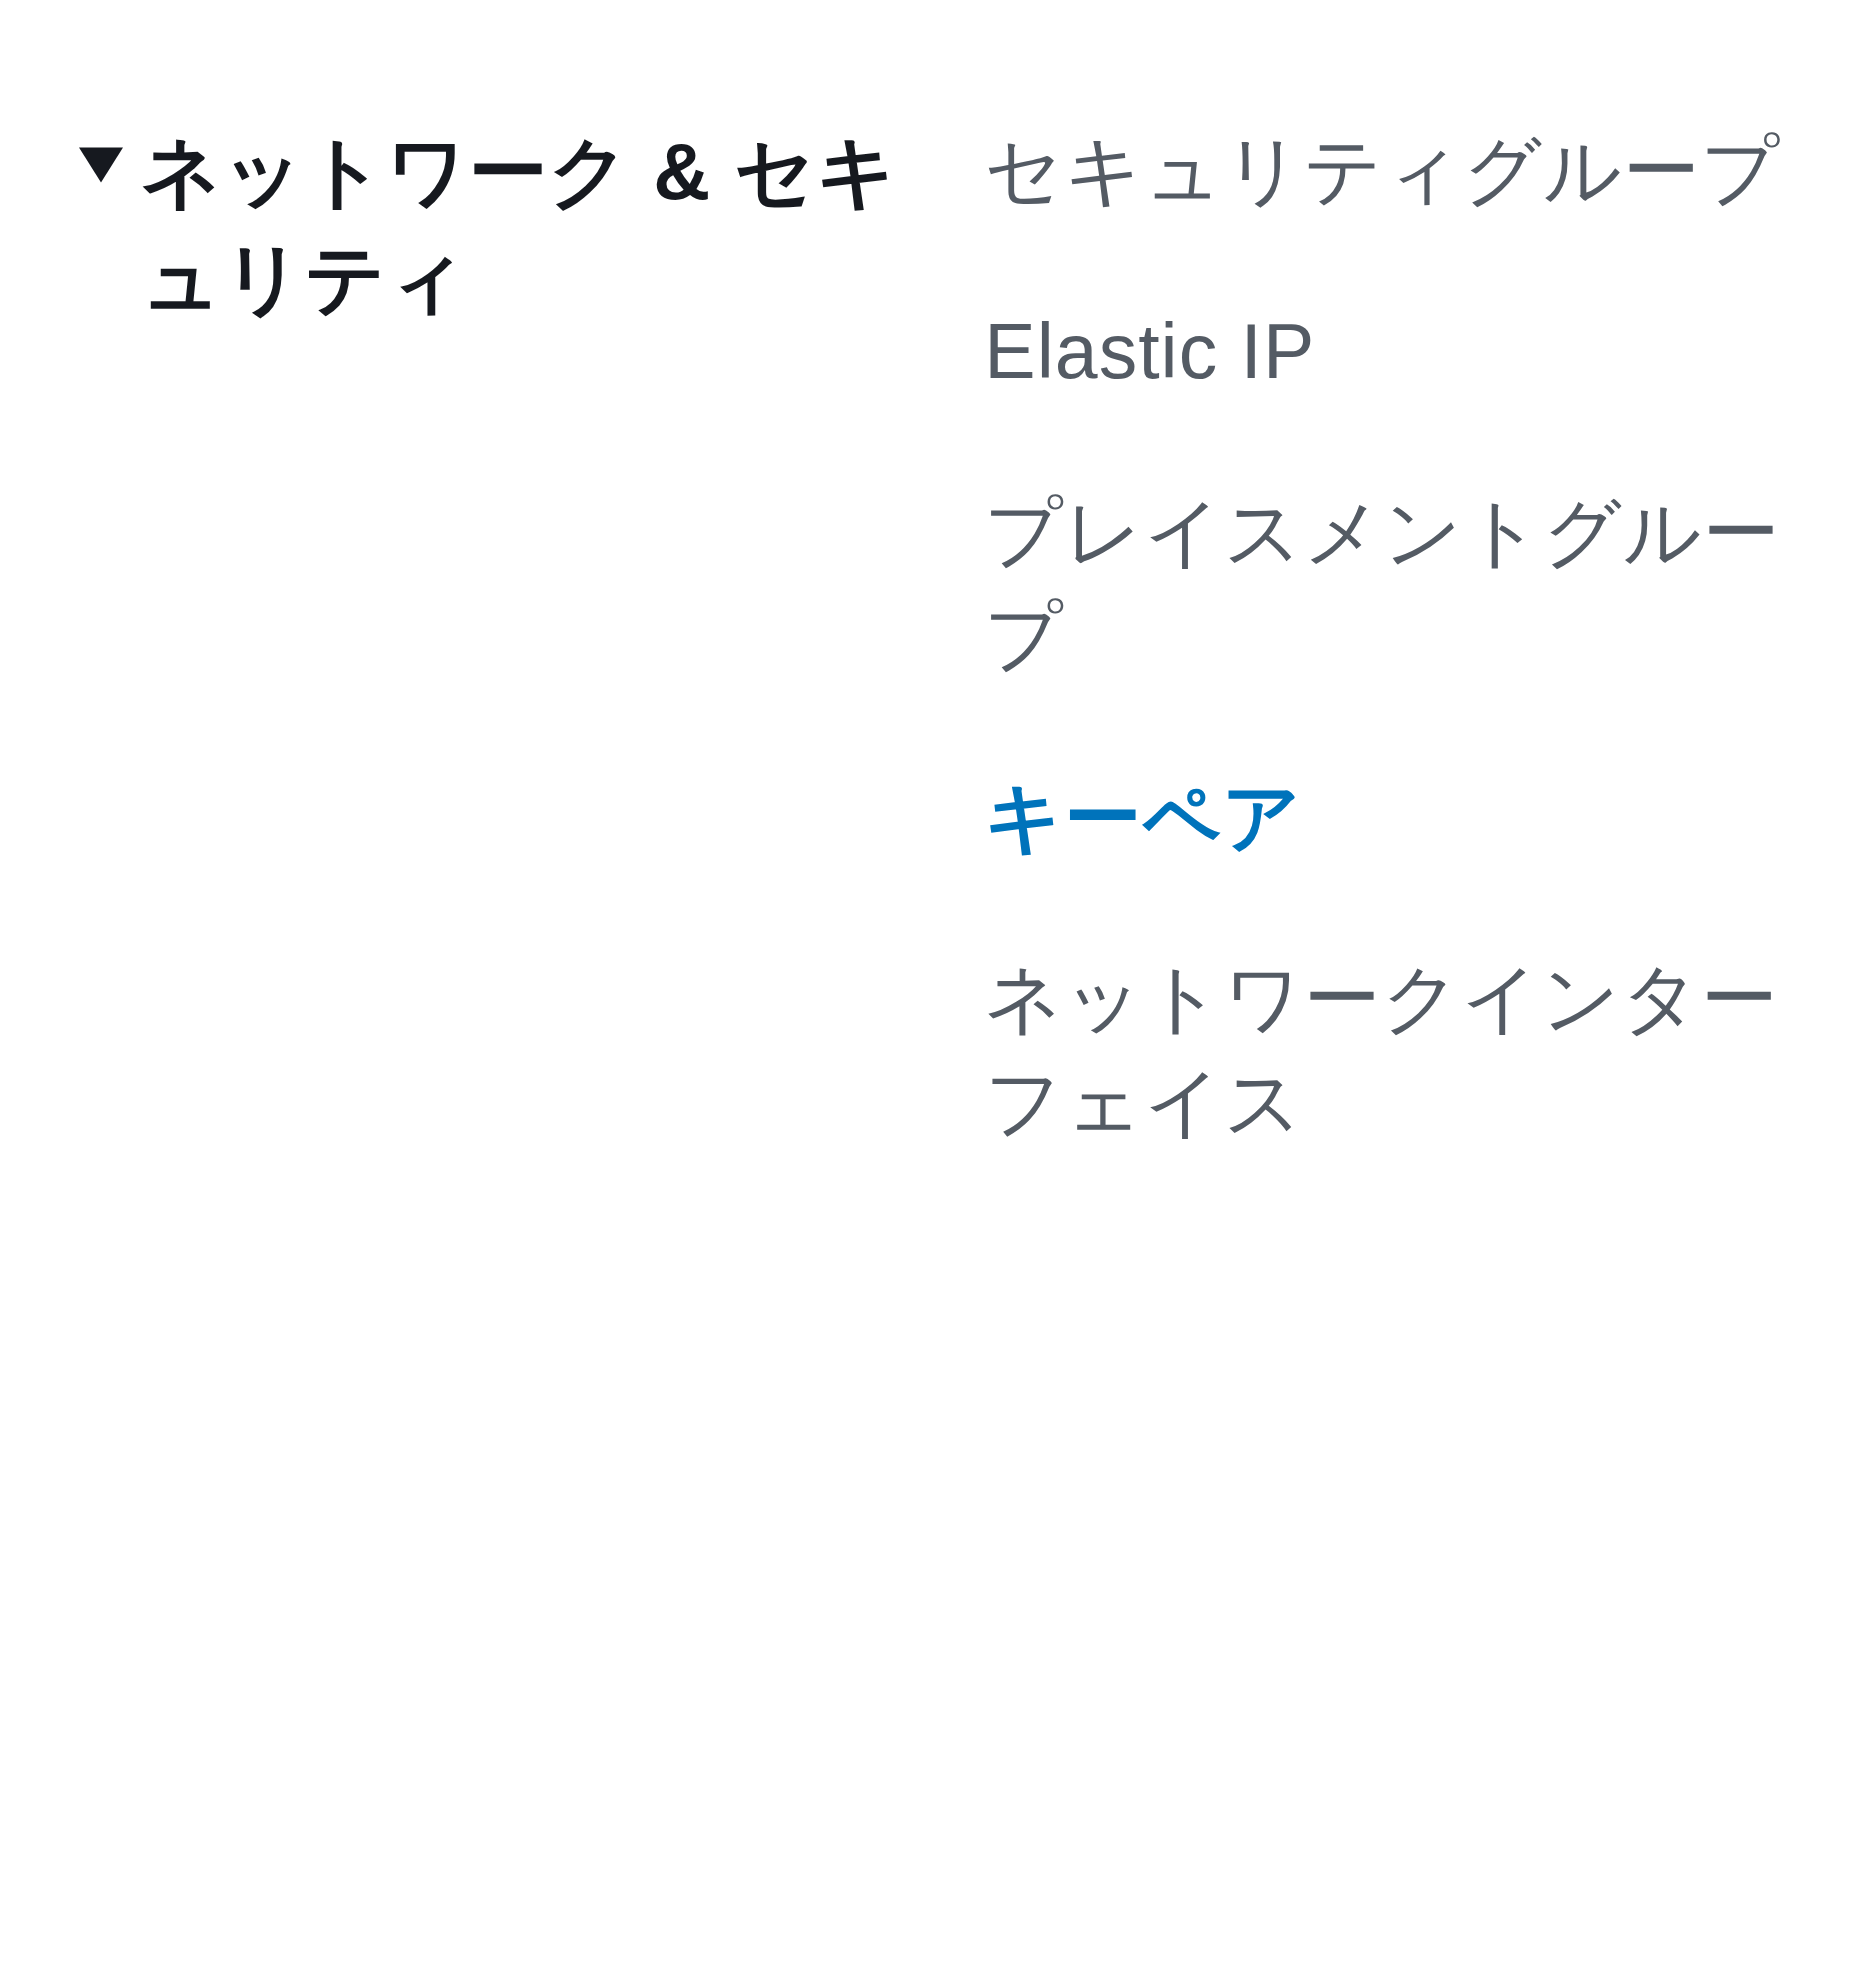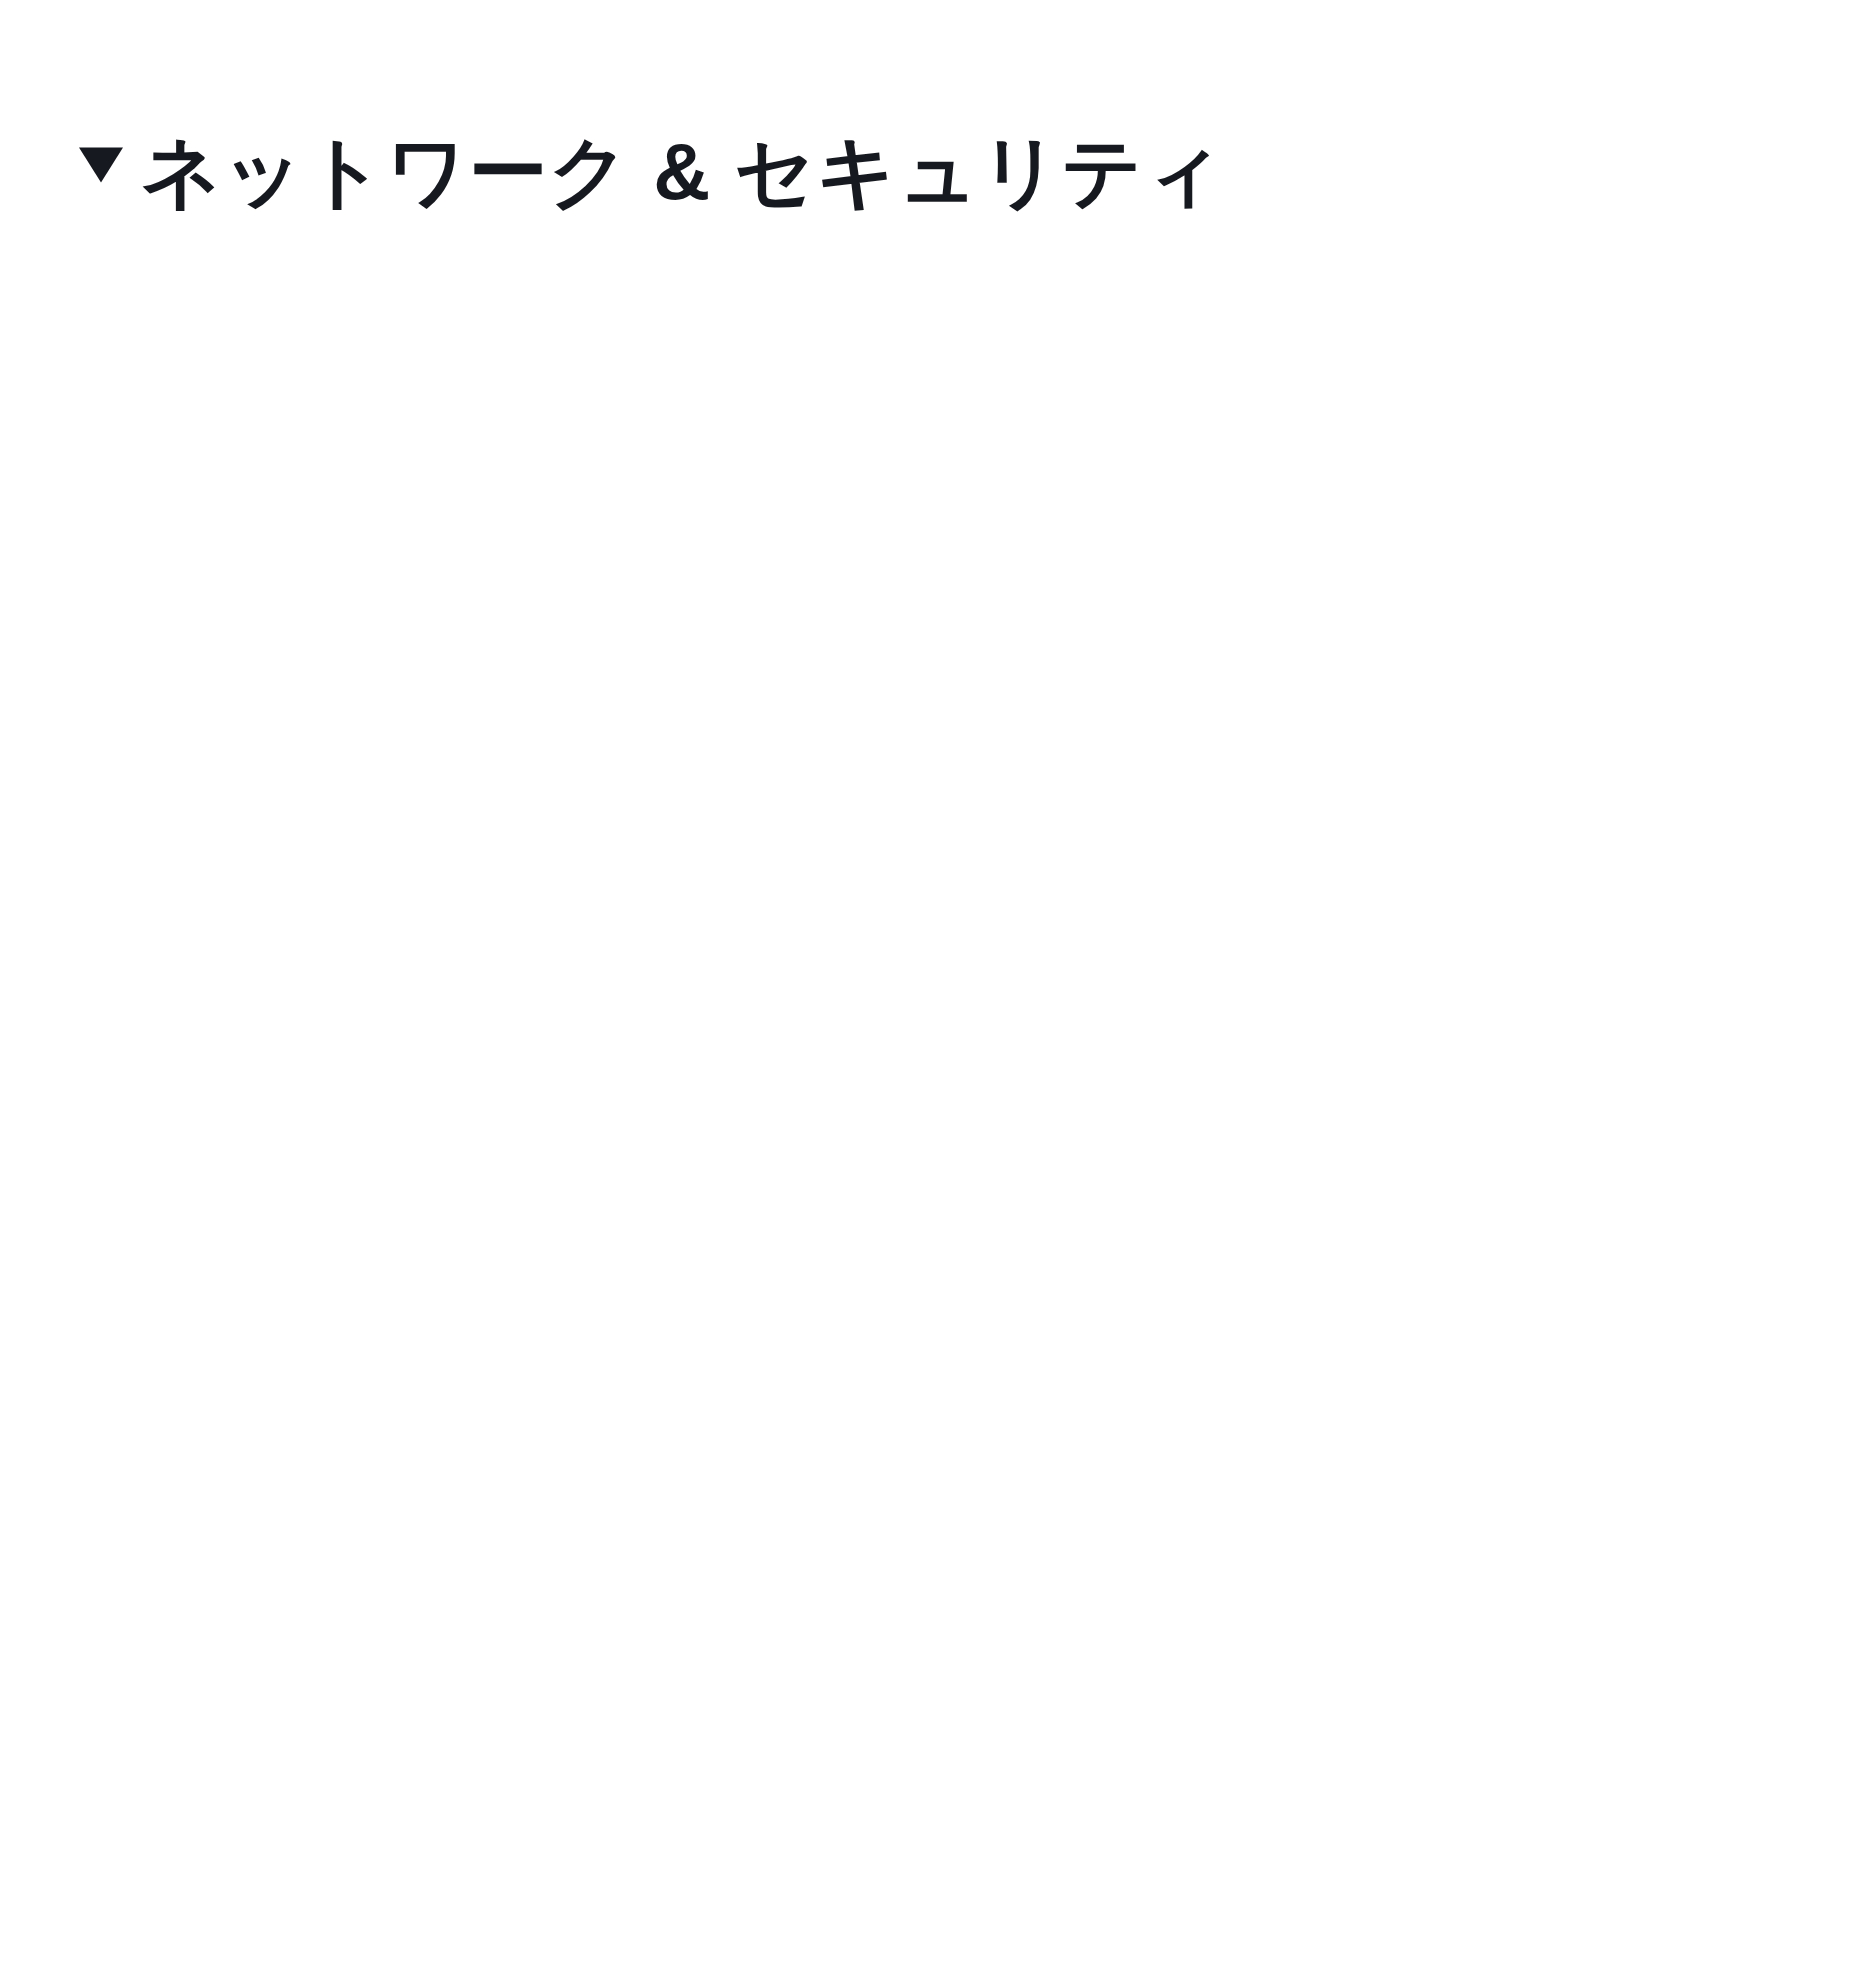--- a/index.html
+++ b/index.html
@@ -9,20 +9,21 @@
     }
     body {
       font-family: "Amazon Ember", "Helvetica Neue", Arial, sans-serif;
       background: #ffffff;
       padding: 119px 79px;
       width: 1871px;
     }
     .nav-section {
       display: flex;
       flex-direction: row;
+      justify-content: center;
     }
     .section-header {
       display: flex;
       align-items: flex-start;
       gap: 18px;
       cursor: pointer;
       margin-bottom: 59px;
     }
     .caret-icon {
       flex-shrink: 0;
@@ -64,14 +65,21 @@
 
 <nav class="nav-section">
   <div class="section-header">
     <span class="caret-icon">
       <svg viewBox="0 0 10 8">
           <polygon points="0,0 10,0 5,8"></polygon>
         </svg>
     </span>
     <span class="section-title">ネットワーク &amp; セキュリティ</span>
   </div>
+  <div class="nav-items">
+    <a class="nav-item">セキュリティグループ</a>
+    <a class="nav-item">Elastic IP</a>
+    <a class="nav-item">プレイスメントグループ</a>
+    <a class="nav-item active">キーペア</a>
+    <a class="nav-item">ネットワークインターフェイス</a>
+  </div>
 </nav>
 
 
 </body></html>

